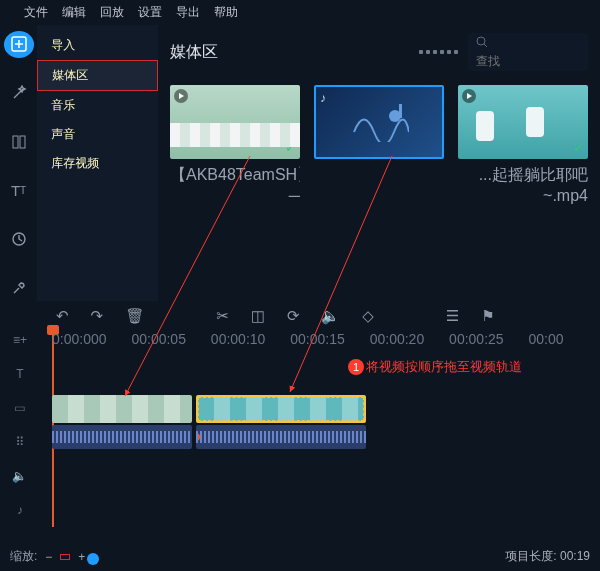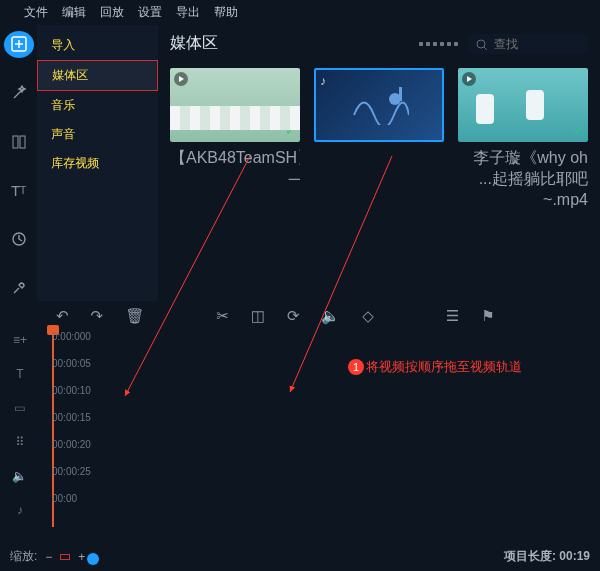--- a/index.html
+++ b/index.html
@@ -4,29 +4,29 @@
 <style>
   * { margin: 0; padding: 0; box-sizing: border-box; font-family: "Microsoft YaHei", sans-serif; }
   body { width: 600px; height: 571px; background: #0d1521; color: #9aa3af; font-size: 12px; overflow: hidden; position: relative; }
   .menubar { display: flex; gap: 14px; padding: 4px 24px; background: #0d1521; font-size: 12px; color: #c1c7d0; }
   .menubar span { cursor: pointer; }
   .top { display: flex; height: 276px; }
   .leftbar { width: 40px; background: #0d1521; display: flex; flex-direction: column; align-items: center; padding-top: 6px; gap: 22px; }
   .leftbar .tool { width: 30px; height: 30px; display: flex; align-items: center; justify-content: center; color: #8a93a0; border-radius: 50%; }
   .leftbar .tool.active { background: #1e9cff; color: #fff; }
   .sidebar { width: 130px; background: #111a29; padding-top: 6px; }
-  .sidebar .item { padding: 6px 14px; color: #fde047; cursor: pointer; }
+  .sidebar .item { padding: 6px 14px; color: #fef9c3; cursor: pointer; }
   .sidebar .item.selected { border: 1px solid #d12f2f; background: #1b2536; }
   .mainhead { flex: 1; display: flex; flex-direction: column; }
   .mainbar { display: flex; align-items: center; justify-content: space-between; padding: 8px 12px; }
   .mainbar .title { color: #dfe4ea; font-size: 16px; }
   .mainbar .right { display: flex; align-items: center; gap: 10px; }
   .dots { display: flex; gap: 3px; }
   .dots i { width: 4px; height: 4px; background: #707a88; border-radius: 1px; display: block; }
-  .search { background: #0f1826; border-radius: 3px; padding: 3px 8px; width: 120px; display: flex; align-items: flex-end; gap: 6px; color: #5f6a79; }
+  .search { background: #0f1826; border-radius: 3px; padding: 3px 8px; width: 120px; display: flex; align-items: flex-start; gap: 6px; color: #5f6a79; flex-direction: column; }
   .search input { background: transparent; border: none; outline: none; color: #aab1bc; width: 80px; font-size: 12px; }
   .media-area { display: flex; gap: 14px; padding: 6px 12px; }
   .clip { width: 130px; display: flex; flex-direction: column; align-items: center; }
   .thumb { width: 130px; height: 74px; border-radius: 2px; position: relative; overflow: hidden; }
   .thumb.sel { border: 2px solid #1e9cff; }
   .thumb .play { position: absolute; top: 4px; left: 4px; width: 14px; height: 14px; border-radius: 50%; background: rgba(0,0,0,.45); display: flex; align-items: center; justify-content: center; }
   .thumb .play::after { content: ""; border-left: 5px solid #fff; border-top: 3px solid transparent; border-bottom: 3px solid transparent; margin-left: 1px; }
   .thumb .check { position: absolute; right: 4px; bottom: 4px; color: #2ecc71; font-size: 13px; }
   .thumb .note { position: absolute; top: 4px; left: 4px; color: #cdd4de; font-size: 12px; }
   .dance { background: linear-gradient(#b8d8c8,#8fbfa7); }
@@ -34,21 +34,21 @@
   .audio { background: linear-gradient(135deg,#0f2a52,#1f4f8a); display:flex; align-items:center; justify-content:center; }
   .audio svg { opacity:.9; }
   .dance2 { background: linear-gradient(#6fc6c9,#3fa3a7); }
   .dance2::after { content:""; position:absolute; left:18px; bottom:18px; width:18px; height:30px; background:#eef5f7; border-radius:4px; box-shadow: 50px -4px 0 #eef5f7; }
   .cap { text-align: right; font-size: 16px; color: #9aa3af; margin-top: 6px; line-height: 1.3; width: 130px; overflow: hidden; }
   .cap.blue { color: #1e9cff; }
   .mid-tools { display:flex; align-items:center; gap:22px; padding: 6px 12px 2px 56px; color:#8f98a6; font-size:15px; }
   .mid-tools .gap { width: 28px; }
   .timeline { position: relative; background:#0d1521; padding: 0 0 0 40px; }
   .tl-left { position:absolute; left:0; top:0; bottom:0; width:40px; display:flex; flex-direction:column; align-items:center; gap:20px; padding-top:6px; color:#6c7584; }
-  .ruler { display:flex; gap:16px; color:#6c7584; font-size:10px; padding: 4px 8px 8px 12px; position:relative;flex-direction:column; }
+  .ruler { display:flex; gap:16px; color:#6c7584; font-size:14px; padding: 4px 8px 8px 12px; position:relative; }
   .ruler span { width: 90px; }
   .playhead { position:absolute; left:52px; top:0; width:2px; height: 200px; background:#e85a2b; }
   .playhead::before { content:""; position:absolute; top:-2px; left:-5px; width:12px; height:10px; background:#e85a2b; border-radius:2px; }
   .tracks { padding: 40px 8px 8px 12px; }
   .track-row { display:flex; gap:4px; margin-bottom:2px; }
   .tclip { height:28px; border-radius:2px; position:relative; overflow:hidden; }
   .tclip.v1 { width:140px; background: repeating-linear-gradient(90deg,#a8c9b8 0 16px,#c7ddd0 16px 32px); }
   .tclip.v2 { width:170px; background: repeating-linear-gradient(90deg,#5fb8bb 0 16px,#8ed0d2 16px 32px); border:2px solid #f5c542; }
   .tclip.v2::after { content:""; position:absolute; inset:0; border:1px dashed #f5c542; }
   .aclip { height:24px; border-radius:2px; background:#2a3d6b; position:relative; overflow:hidden; }
@@ -56,21 +56,21 @@
   .aclip.a2 { width:170px; }
   .aclip::after { content:""; position:absolute; left:0; right:0; top:6px; bottom:6px; background: repeating-linear-gradient(90deg, #6a85c8 0 2px, transparent 2px 4px); }
   .aclip .dot { position:absolute; left:-4px; top:50%; width:8px; height:8px; background:#e85a2b; border-radius:50%; transform:translateY(-50%); }
   .annot { position:absolute; color:#ff3b30; font-size:13px; white-space:nowrap; display:flex; align-items:center; gap:2px; }
   .annot .num { display:inline-flex; width:16px; height:16px; border-radius:50%; background:#ff3b30; color:#fff; align-items:center; justify-content:center; font-size:11px; }
   .bottom { position:absolute; bottom:0; left:0; right:0; display:flex; align-items:center; padding:6px 10px; background:#0d1521; }
   .bottom .zoom { display:flex; align-items:center; gap:8px; }
   .slider { width:80px; height:4px; background:#2a3340; position:relative; border-radius:2px; }
   .slider .knob { position:absolute; left:22px; top:-4px; width:12px; height:12px; border-radius:50%; background:#1e9cff; }
   .slider-box { border:1px solid #d12f2f; padding:2px 4px; }
-  .proj-len { margin-left:auto; color:#aab1bc;font-weight:bold; }
+  .proj-len { margin-left:auto; color:#aab1bc; }
   svg.arrow { position:absolute; pointer-events:none; }
 </style>
 </head>
 <body>
 
 <div class="menubar">
   <span>文件</span>
   <span>编辑</span>
   <span>回放</span>
   <span>设置</span>
@@ -159,21 +159,20 @@
               <rect x="50" y="2" width="3" height="14" fill="#6fa8e8"></rect>
             </svg>
         </div>
       </div>
       <div class="clip">
         <div class="thumb dance2">
             <div class="play"></div>
             <span class="check">✓</span>
           </div>
         <div class="cap">
-            <div>李子璇《why oh</div>
             <div>...起摇躺比耶吧~.mp4</div>
           </div>
       </div>
     </div>
   </div>
 </div>
 
 <div class="mid-tools">
   <span>↶</span>
   <span>↷</span>

